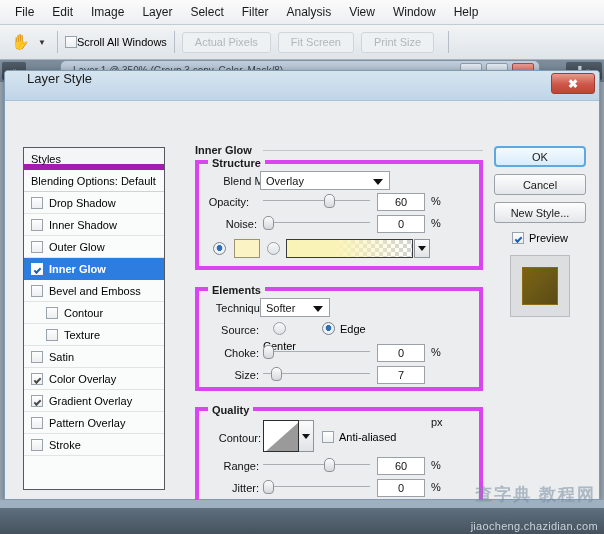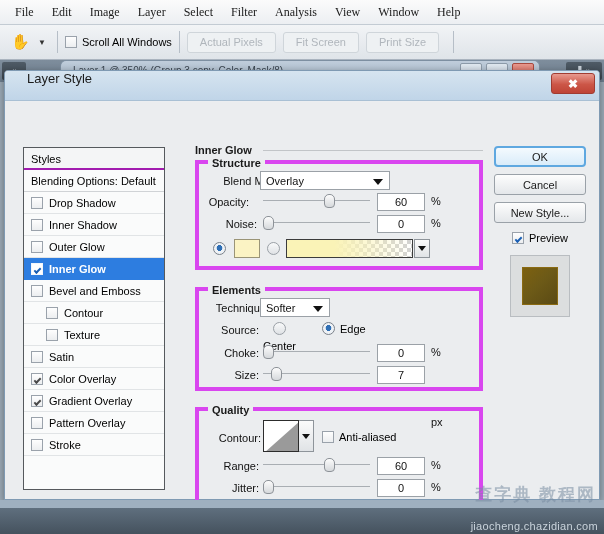--- a/index.html
+++ b/index.html
@@ -15,42 +15,42 @@
     position: relative;
     width: 604px; height: 534px;
     background: #9aa8b4;
   }
 
   
   .app-menubar {
     position: absolute; left: 0; top: 0; width: 604px; height: 25px;
     background: linear-gradient(#fbfbfb, #eceff2);
     border-bottom: 1px solid #c3cbd3;
-    display: flex; align-items: center; padding-left: 6px; font-family: Liberation Serif, serif;
+    display: flex; align-items: center; padding-left: 6px;
   }
   .menu-item {
     padding: 3px 9px; font-size: 12px; color: #1a1a1a;
     white-space: nowrap;
   }
   .app-optionsbar {
     position: absolute; left: 0; top: 25px; width: 604px; height: 35px;
     background: linear-gradient(#f2f4f6, #dfe4e9);
     border-bottom: 1px solid #aab4bf;
     display: flex; align-items: center; padding-left: 8px; gap: 0px;
   }
   .hand-tool {
     width: 26px; height: 24px; display: flex; align-items: center;
     justify-content: center; font-size: 15px; color: #222;
   }
   .tool-caret {
     width: 16px; height: 24px; display: flex; align-items: center;
     justify-content: center; font-size: 8px; color: #333;
   }
   .vsep { width: 1px; height: 22px; background: #b6bec7; margin: 0 7px; }
-  .scroll-all { display: flex; align-items: center; gap: 5px; font-size: 11px; }
+  .scroll-all { display: flex; align-items: center; font-size: 11px; }
   .cbox {
     width: 12px; height: 12px; border: 1px solid #9aa2ab;
     background: linear-gradient(#fefefe, #eceef0); display: inline-block;
     position: relative; flex: none;
   }
   .cbox.checked::after {
     content: "";
     position: absolute; left: 2px; top: 4px; width: 5px; height: 2px;
     border-left: 2px solid #4a4a4a; border-bottom: 2px solid #4a4a4a;
     transform: rotate(-45deg);
@@ -128,21 +128,21 @@
   }
 
   
   .styles-panel {
     position: absolute; left: 18px; top: 45px; width: 142px; height: 343px;
     border: 1px solid #55595d; background: #f2f3f4;
     display: flex; flex-direction: column;
   }
   .styles-hdr {
     height: 22px; line-height: 22px; padding-left: 7px;
-    background: #f4f5f6; border-bottom: 2px solid #a21caf;
+    background: #f4f5f6; border-bottom: 6px solid #a21caf;
     font-size: 11px;
   }
   .styles-blend {
     height: 22px; line-height: 22px; padding-left: 7px;
     background: #fafbfb; border-bottom: 1px solid #d0d3d6;
     font-size: 11px;
   }
   .style-row {
     height: 22px; display: flex; align-items: center; gap: 6px;
     padding-left: 7px; border-bottom: 1px solid #e1e4e6;

